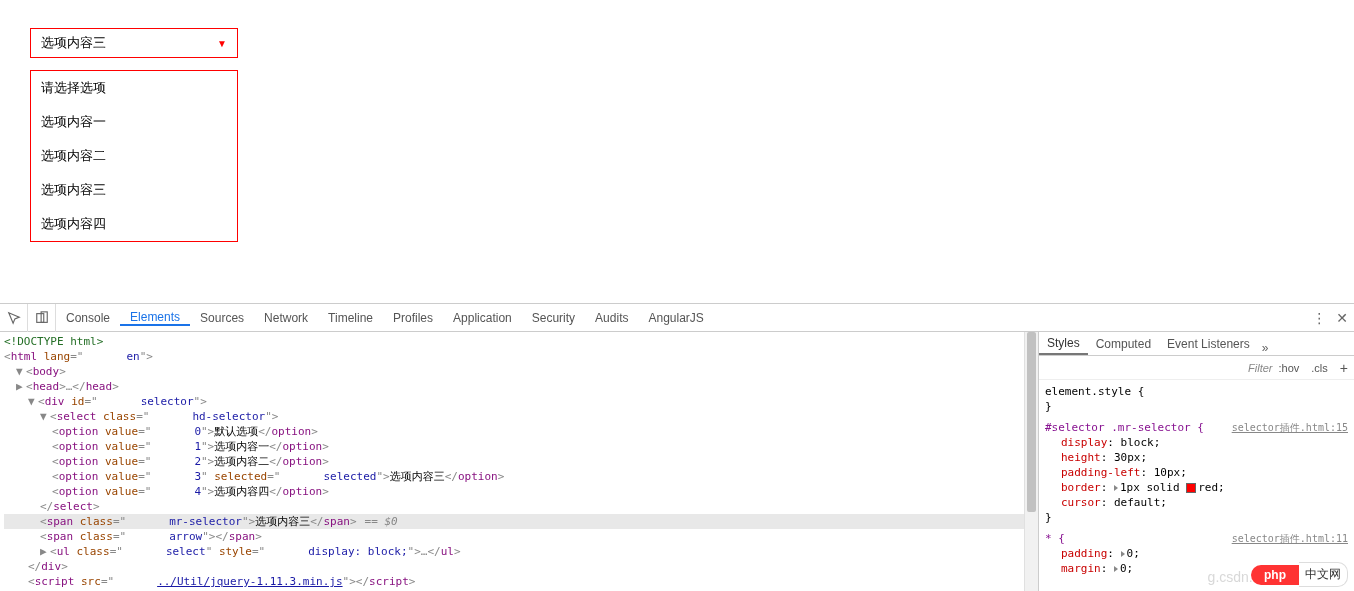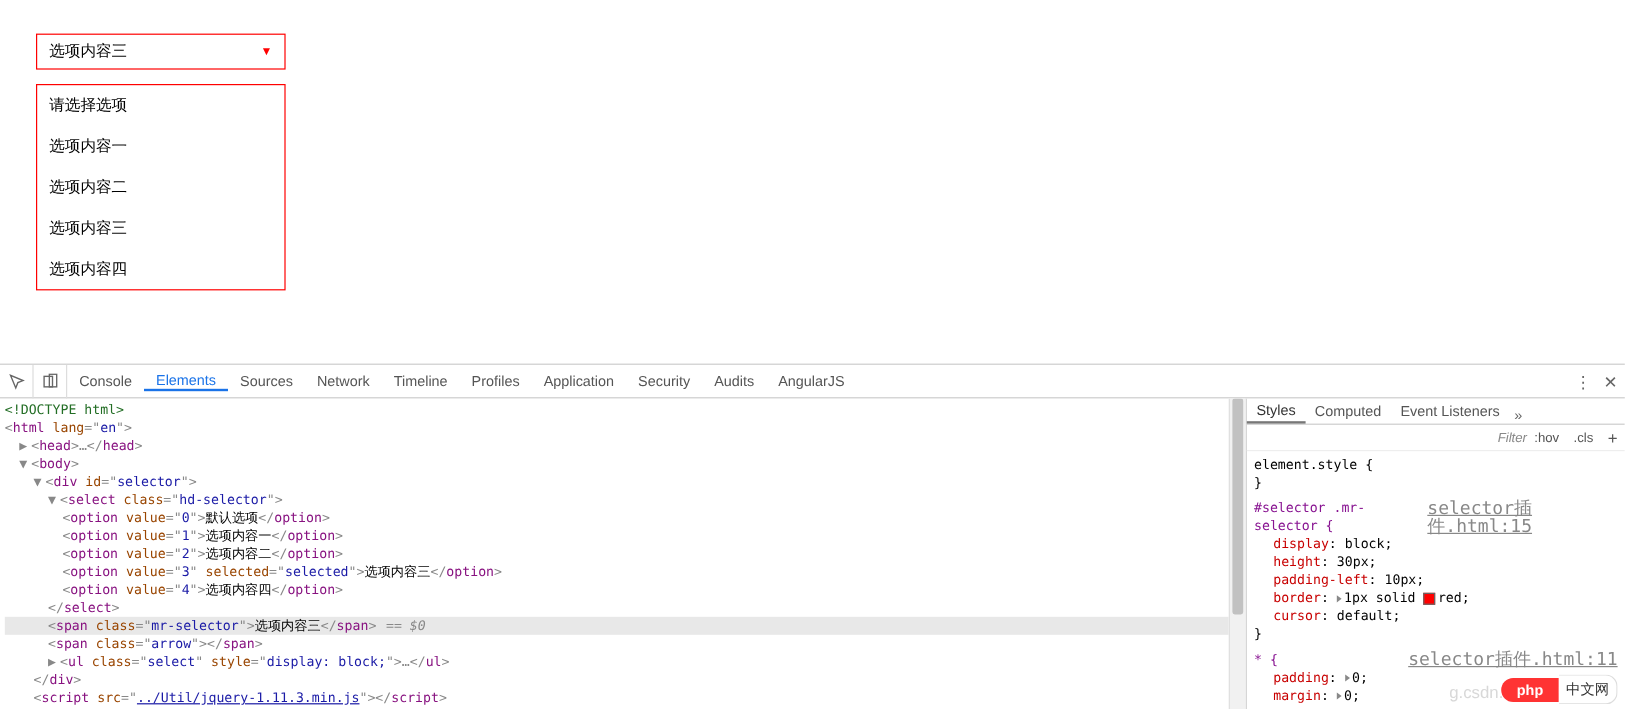--- a/index.html
+++ b/index.html
@@ -25,21 +25,21 @@
 .tb-right { margin-left: auto; display: flex; align-items: center; padding-right: 6px; gap: 10px; color: #666; }
 .tb-right span { font-size: 14px; }
 
 .dev-body { flex: 1; display: flex; overflow: hidden; }
 .elements-panel { flex: 1; font-family: Menlo, Consolas, monospace; font-size: 11px; line-height: 15px; padding: 2px 0 0 4px; position: relative; overflow: hidden; }
 .elements-panel .line { white-space: pre; }
 .ind1 { padding-left: 12px; } .ind2 { padding-left: 24px; } .ind3 { padding-left: 36px; } .ind4 { padding-left: 48px; }
 .tok-punc { color: #888; }
 .tok-tag  { color: #881280; }
 .tok-attr { color: #994500; }
-.tok-val  { color: #1a1aa6; }
+.tok-val  { color: #1a1aa6; margin-left: 43px; }
 .tok-txt  { color: #000; }
 .tok-comm { color: #236e25; }
 .tri { color: #888; display: inline-block; width: 10px; }
 .hl-line { background: #e8e8e8; display: block; width: 1020px; }
 .eqsel { color: #888; margin-left: 8px; font-style: italic; }
 
 .vscroll { width: 14px; background: #f1f1f1; border-left: 1px solid #e0e0e0; position: relative; }
 .vscroll .thumb { position: absolute; left: 2px; right: 2px; top: 0; height: 180px; background: #c1c1c1; border-radius: 2px; }
 
 .styles-panel { width: 316px; border-left: 1px solid #ccc; display: flex; flex-direction: column; font-family: Menlo, Consolas, monospace; }
@@ -48,21 +48,21 @@
 .sp-tab.active { border-bottom: 2px solid #777; color: #333; }
 .sp-more { margin-left: 4px; color: #666; }
 .sp-filter { display: flex; align-items: center; height: 24px; border-bottom: 1px solid #eee; font: 11px Arial,sans-serif; color: #888; }
 .sp-filter .flt { flex: 1; padding-left: 6px; font-style: italic; text-align: right; }
 .sp-filter .hov { padding: 0 6px; color: #555; }
 .sp-filter .cls { padding: 0 6px; color: #555; }
 .sp-filter .plus { padding: 0 6px; color: #555; font-size: 14px; }
 .sp-rules { padding: 4px 6px; font-size: 11px; line-height: 15px; color: #000; }
 .rule-head { display: flex; justify-content: space-between; }
 .rule-sel { color: #881391; }
-.rule-src { color: #888; text-decoration: underline; font-size: 15px; }
+.rule-src { color: #888; text-decoration: underline; font-size: 10px; }
 .prop { padding-left: 16px; }
 .pk { color: #c80000; } .pv { color: #000; }
 .swatch { display: inline-block; width: 10px; height: 10px; background: red; border: 1px solid #666; vertical-align: middle; margin-right: 2px; }
 .triangle-tiny { display: inline-block; border-left: 4px solid #888; border-top: 3px solid transparent; border-bottom: 3px solid transparent; vertical-align: middle; margin-right: 2px; }
 
 .watermark { position: absolute; right: 60px; bottom: 6px; font: 14px Arial; color: rgba(200,200,200,0.7); }
 .php-badge { position: absolute; right: 6px; bottom: 4px; display: flex; align-items: center; }
 .php-badge .pill { background: #f33; color: #fff; font: bold 12px Arial; padding: 3px 13px; border-radius: 10px 0 0 10px; }
 .php-badge .txt { background: #fff; color: #333; font: 12px Arial; padding: 3px 6px; border: 1px solid #ddd; border-left: none; border-radius: 0 10px 10px 0; }
 </style>
@@ -113,22 +113,22 @@
     <div class="tb-right">
       <span>⋮</span>
       <span>✕</span>
     </div>
   </div>
 
   <div class="dev-body">
     <div class="elements-panel">
 <div class="line"><span class="tok-comm">&lt;!DOCTYPE html&gt;</span></div>
 <div class="line"><span class="tok-punc">&lt;</span><span class="tok-tag">html</span> <span class="tok-attr">lang</span><span class="tok-punc">="</span><span class="tok-val">en</span><span class="tok-punc">"&gt;</span></div>
+<div class="line ind1"><span class="tri">▼</span><span class="tok-punc">&lt;</span><span class="tok-tag">body</span><span class="tok-punc">&gt;</span></div>
 <div class="line ind1"><span class="tri">▶</span><span class="tok-punc">&lt;</span><span class="tok-tag">head</span><span class="tok-punc">&gt;…&lt;/</span><span class="tok-tag">head</span><span class="tok-punc">&gt;</span></div>
-<div class="line ind1"><span class="tri">▼</span><span class="tok-punc">&lt;</span><span class="tok-tag">body</span><span class="tok-punc">&gt;</span></div>
 <div class="line ind2"><span class="tri">▼</span><span class="tok-punc">&lt;</span><span class="tok-tag">div</span> <span class="tok-attr">id</span><span class="tok-punc">="</span><span class="tok-val">selector</span><span class="tok-punc">"&gt;</span></div>
 <div class="line ind3"><span class="tri">▼</span><span class="tok-punc">&lt;</span><span class="tok-tag">select</span> <span class="tok-attr">class</span><span class="tok-punc">="</span><span class="tok-val">hd-selector</span><span class="tok-punc">"&gt;</span></div>
 <div class="line ind4"><span class="tok-punc">&lt;</span><span class="tok-tag">option</span> <span class="tok-attr">value</span><span class="tok-punc">="</span><span class="tok-val">0</span><span class="tok-punc">"&gt;</span><span class="tok-txt">默认选项</span><span class="tok-punc">&lt;/</span><span class="tok-tag">option</span><span class="tok-punc">&gt;</span></div>
 <div class="line ind4"><span class="tok-punc">&lt;</span><span class="tok-tag">option</span> <span class="tok-attr">value</span><span class="tok-punc">="</span><span class="tok-val">1</span><span class="tok-punc">"&gt;</span><span class="tok-txt">选项内容一</span><span class="tok-punc">&lt;/</span><span class="tok-tag">option</span><span class="tok-punc">&gt;</span></div>
 <div class="line ind4"><span class="tok-punc">&lt;</span><span class="tok-tag">option</span> <span class="tok-attr">value</span><span class="tok-punc">="</span><span class="tok-val">2</span><span class="tok-punc">"&gt;</span><span class="tok-txt">选项内容二</span><span class="tok-punc">&lt;/</span><span class="tok-tag">option</span><span class="tok-punc">&gt;</span></div>
 <div class="line ind4"><span class="tok-punc">&lt;</span><span class="tok-tag">option</span> <span class="tok-attr">value</span><span class="tok-punc">="</span><span class="tok-val">3</span><span class="tok-punc">" </span><span class="tok-attr">selected</span><span class="tok-punc">="</span><span class="tok-val">selected</span><span class="tok-punc">"&gt;</span><span class="tok-txt">选项内容三</span><span class="tok-punc">&lt;/</span><span class="tok-tag">option</span><span class="tok-punc">&gt;</span></div>
 <div class="line ind4"><span class="tok-punc">&lt;</span><span class="tok-tag">option</span> <span class="tok-attr">value</span><span class="tok-punc">="</span><span class="tok-val">4</span><span class="tok-punc">"&gt;</span><span class="tok-txt">选项内容四</span><span class="tok-punc">&lt;/</span><span class="tok-tag">option</span><span class="tok-punc">&gt;</span></div>
 <div class="line ind3"><span class="tok-punc">&lt;/</span><span class="tok-tag">select</span><span class="tok-punc">&gt;</span></div>
 <span class="line ind3 hl-line"><span class="tok-punc">&lt;</span><span class="tok-tag">span</span> <span class="tok-attr">class</span><span class="tok-punc">="</span><span class="tok-val">mr-selector</span><span class="tok-punc">"&gt;</span><span class="tok-txt">选项内容三</span><span class="tok-punc">&lt;/</span><span class="tok-tag">span</span><span class="tok-punc">&gt;</span><span class="eqsel">== $0</span></span>
 <div class="line ind3"><span class="tok-punc">&lt;</span><span class="tok-tag">span</span> <span class="tok-attr">class</span><span class="tok-punc">="</span><span class="tok-val">arrow</span><span class="tok-punc">"&gt;&lt;/</span><span class="tok-tag">span</span><span class="tok-punc">&gt;</span></div>

